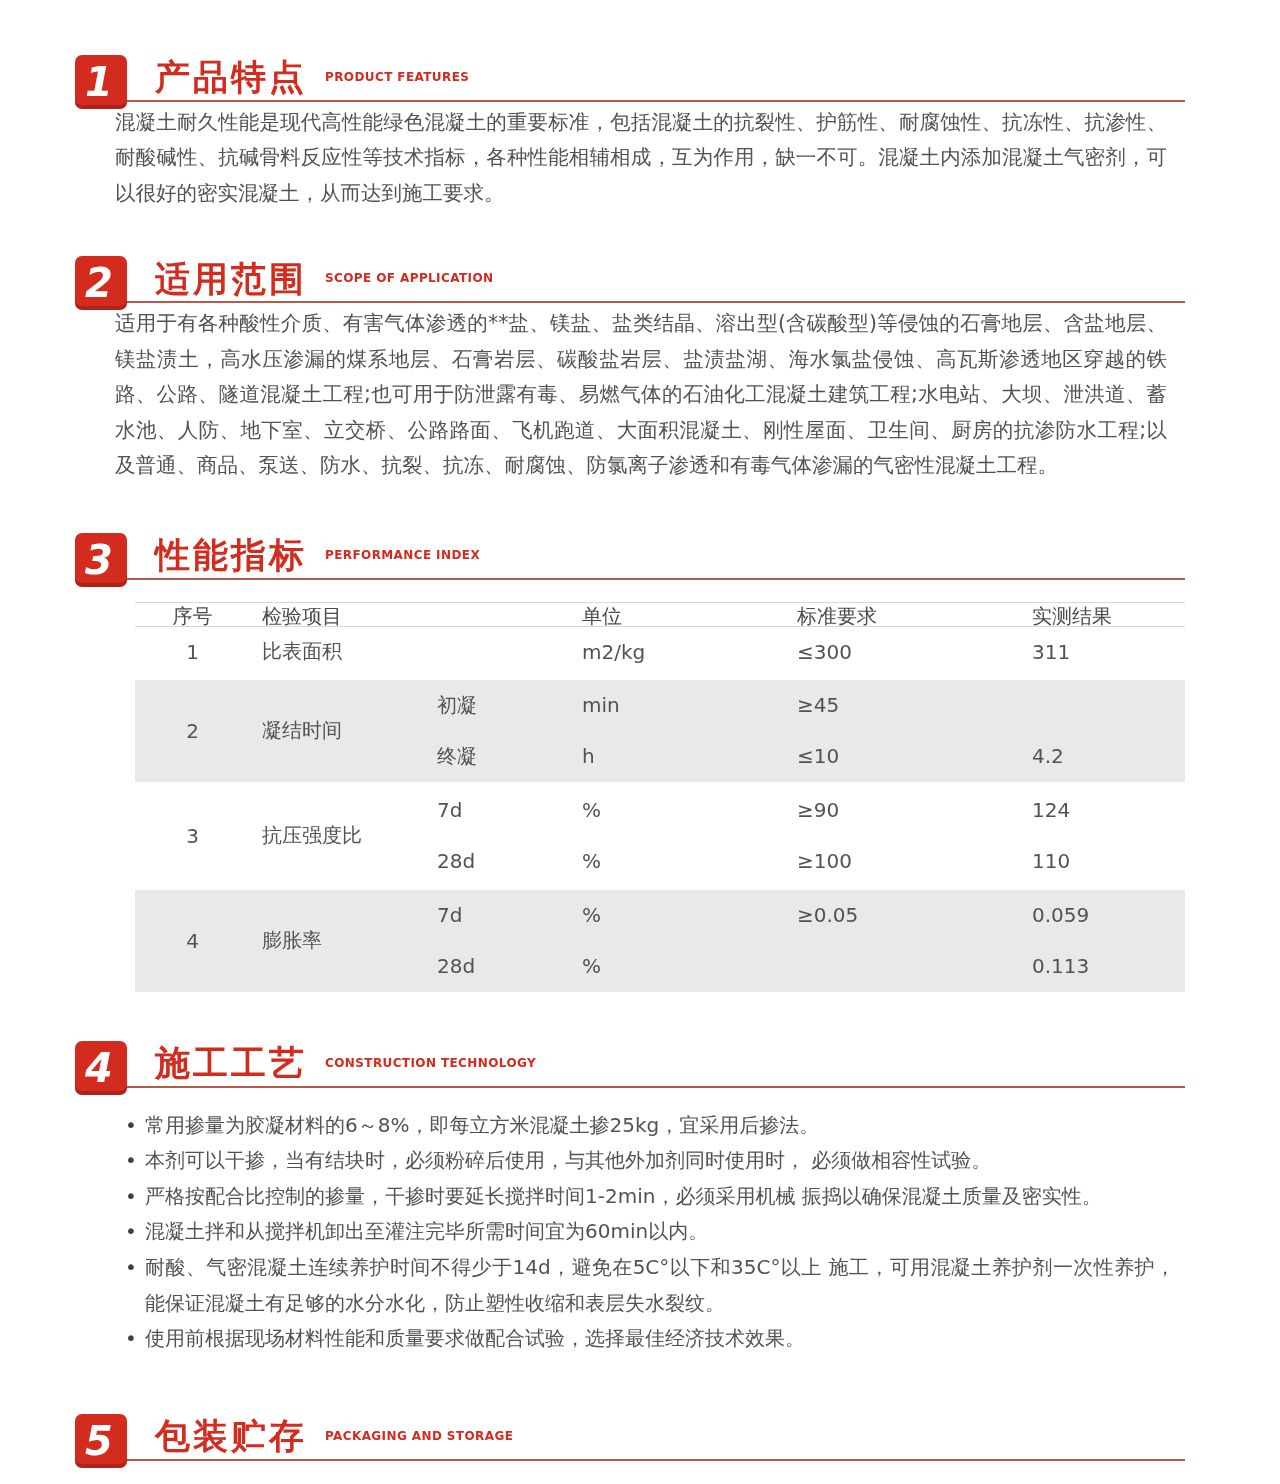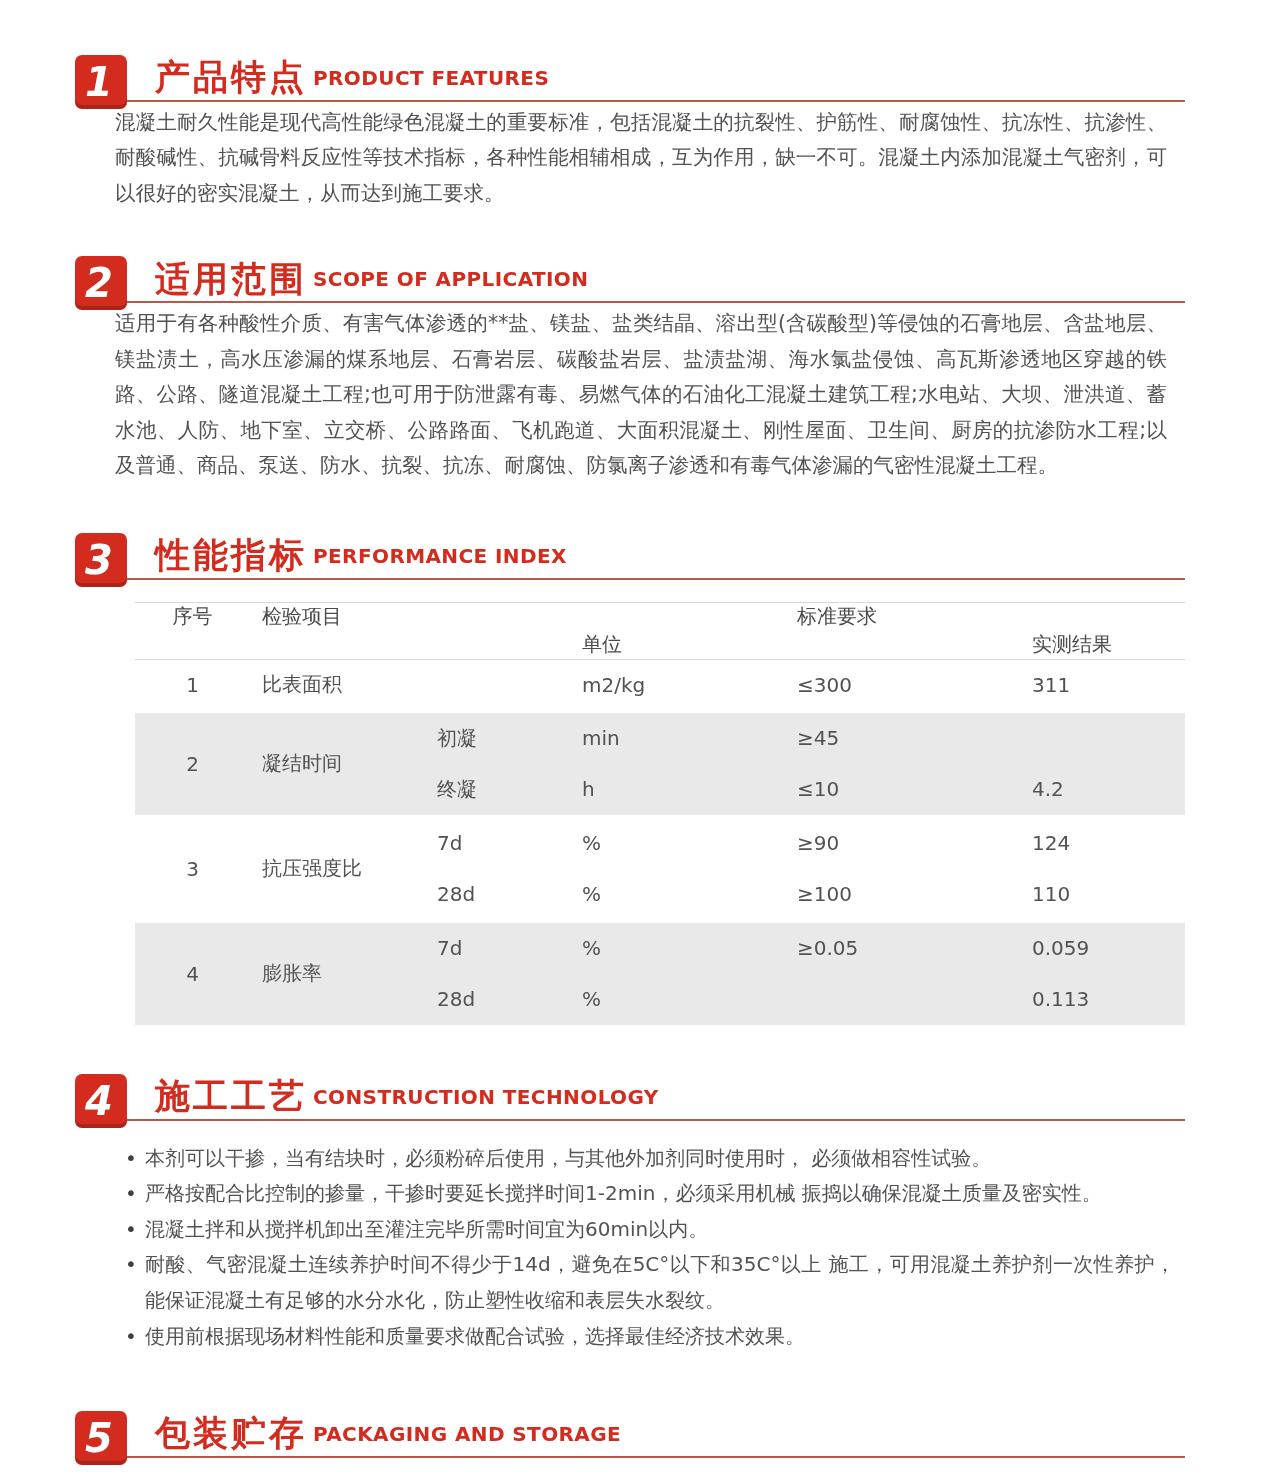--- a/index.html
+++ b/index.html
@@ -39,23 +39,23 @@
     line-height:1;transform:translateX(-2px);
   }
   .title-zh{
     color:var(--accent);
     font-size:35px;font-weight:bold;
     letter-spacing:3px;
     margin-left:28px;line-height:1.25;
   }
   .title-en{
     color:var(--accent);
-    font-size:20px;font-weight:bold;
+    font-size:12px;font-weight:bold;
     letter-spacing:0.4px;
-    margin-left:6px;padding-bottom:10px;
+    margin-left:18px;padding-bottom:16px;
   }
 
   
   .body-text{
     font-size:20.5px;line-height:1.73;
     text-align:justify;
     color:var(--text);
     padding:3px 18px 0 40px;
   }
 
@@ -70,21 +70,21 @@
   }
   ul.bullets li::before{
     content:"•";
     position:absolute;left:2px;top:0;
     color:#3f3f41;font-size:20px;
   }
 
   
   .ptable{margin:22px 0 0 60px;width:1050px;font-size:20px;}
   .tgrid{display:grid;grid-template-columns:115px 175px 145px 215px 235px 165px;}
-  .thead{border-top:1px solid #d8d8d8;border-bottom:1px solid #d8d8d8;height:58px;}
+  .thead{border-top:1px solid #d8d8d8;border-bottom:1px solid #d8d8d8;height:25px;}
   .trow-single{height:50px;}
   .tgroup-double{grid-auto-rows:51px;}
   .cell{display:flex;align-items:center;padding-left:12px;color:var(--text);}
   .cell.c-no{justify-content:center;padding-left:0;}
   .cell.c-item{grid-column:2/4;}
   .hcell{color:#4b4b4d;}
   .row-gray{background:var(--muted_row);}
   .gap{height:3px;background:#ffffff;}
   .span-rows{grid-row:1/3;}
   .g-no{grid-column:1;}
@@ -138,22 +138,22 @@
       </div>
       <h2 class="title-zh">性能指标</h2>
       <span class="title-en">PERFORMANCE INDEX</span>
     </div>
 
     <div class="ptable">
 
       <div class="tgrid thead">
         <div class="cell c-no hcell">序号</div>
         <div class="cell c-item hcell">检验项目</div>
+        <div class="cell g-unit hcell">单位</div>
         <div class="cell g-std hcell">标准要求</div>
-        <div class="cell g-unit hcell">单位</div>
         <div class="cell g-res hcell">实测结果</div>
       </div>
 
       <div class="tgrid trow-single">
         <div class="cell c-no">1</div>
         <div class="cell c-item">比表面积</div>
         <div class="cell g-unit">m2/kg</div>
         <div class="cell g-std">≤300</div>
         <div class="cell g-res">311</div>
       </div>
@@ -208,20 +208,21 @@
 
   <section class="sec">
     <div class="sec-header">
       <div class="badge">
         <span>4</span>
       </div>
       <h2 class="title-zh">施工工艺</h2>
       <span class="title-en">CONSTRUCTION TECHNOLOGY</span>
     </div>
     <ul class="bullets">
+      <li>常用掺量为胶凝材料的6～8%，即每立方米混凝土掺25kg，宜采用后掺法。</li>
       <li>本剂可以干掺，当有结块时，必须粉碎后使用，与其他外加剂同时使用时， 必须做相容性试验。</li>
       <li>严格按配合比控制的掺量，干掺时要延长搅拌时间1-2min，必须采用机械 振捣以确保混凝土质量及密实性。</li>
       <li>混凝土拌和从搅拌机卸出至灌注完毕所需时间宜为60min以内。</li>
       <li>耐酸、气密混凝土连续养护时间不得少于14d，避免在5C°以下和35C°以上 施工，可用混凝土养护剂一次性养护，能保证混凝土有足够的水分水化，防止塑性收缩和表层失水裂纹。</li>
       <li>使用前根据现场材料性能和质量要求做配合试验，选择最佳经济技术效果。</li>
     </ul>
   </section>
 
   <div class="sp-before-s5"></div>
 

